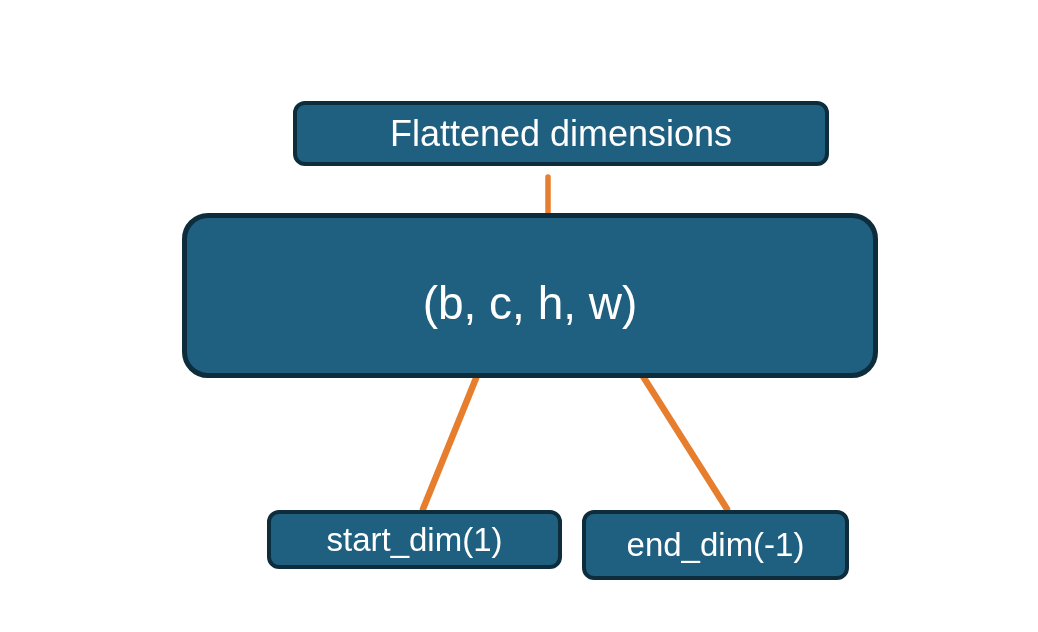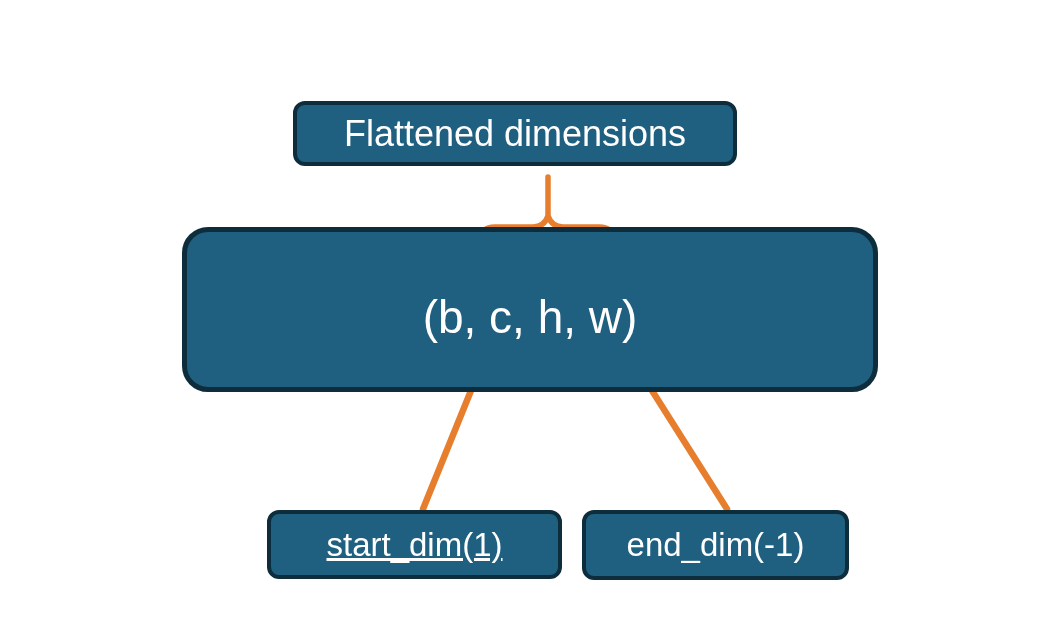--- a/index.html
+++ b/index.html
@@ -33,37 +33,35 @@
     background: var(--box-fill);
     border: 4px solid var(--box-border);
     border-radius: 12px;
     display: flex;
     align-items: center;
     justify-content: center;
     color: var(--text);
   }
   .top-box {
     left: 293px; top: 101px;
-    width: 444px; height: 65px;
+    width: 536px; height: 65px;
     font-size: 36px;
   }
   .tensor-box {
     left: 182px; top: 213px;
     width: 696px; height: 165px;
     border-width: 5px;
     border-radius: 26px;
     font-size: 46px;
     padding-top: 14px;
-    margin-top: 14px;
   }
   .start-box {
     left: 267px; top: 510px;
-    width: 295px; height: 69px;
+    width: 295px; height: 59px;
     font-size: 33px;
-    text-decoration: underline;
   }
   .end-box {
     left: 582px; top: 510px;
     width: 267px; height: 70px;
     font-size: 33px;
   }
   .box-label { white-space: nowrap; }
   .accent-stroke { stroke: var(--accent); fill: none; }
   .accent-fill { fill: var(--accent); }
 </style>

